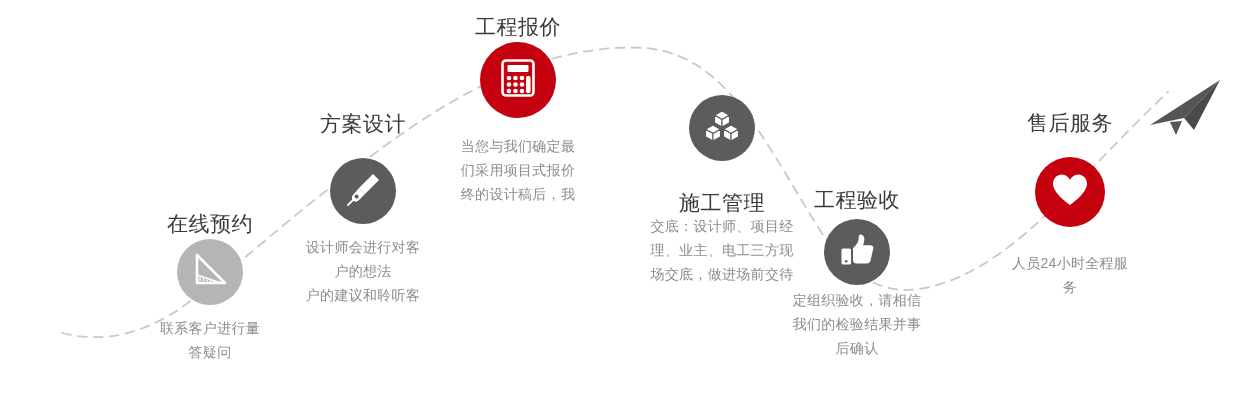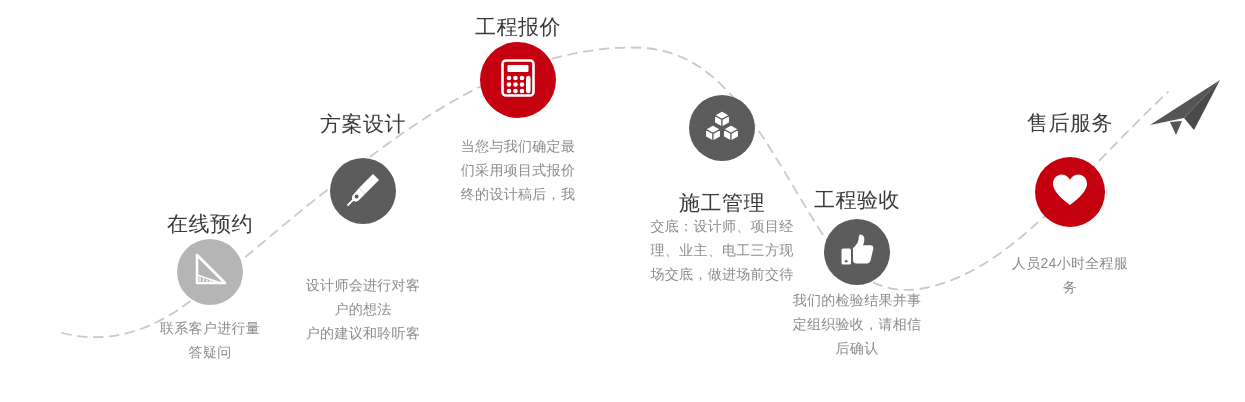--- a/index.html
+++ b/index.html
@@ -119,21 +119,21 @@
     <div class="step-icon" style="top:158px; width:66px; height:66px; background:#5c5c5c;">
       <span>
         <svg width="40" height="40" viewBox="0 0 40 40" xmlns="http://www.w3.org/2000/svg">
           <path d="M 30,5 L 36,11 L 22,25 L 16,19 Z" fill="#ffffff"></path>
           <path d="M 16,19 L 22,25 L 15.5,31.5 C 14,33 11.5,33 10,31.5 C 8.5,30 8.5,27.5 10,26 Z" fill="#ffffff"></path>
           <path d="M 11.5,29.5 L 5,36" stroke="#ffffff" stroke-width="1.8" stroke-linecap="round"></path>
           <circle cx="13.6" cy="27.4" r="2.0" fill="#5c5c5c"></circle>
         </svg>
       </span>
     </div>
-    <div class="step-desc" style="top:235px; width:180px;margin-top:38px;">
+    <div class="step-desc" style="top:235px; width:180px;">
       <div>设计师会进行对客</div>
       <div>户的想法</div>
       <div>户的建议和聆听客</div>
     </div>
   </div>
 
   <div class="step" style="left:518px; top:0; width:0; height:402px;">
     <div class="step-title" style="top:18px;">工程报价</div>
     <div class="step-icon" style="top:42px; width:76px; height:76px; background:#c5000f;">
       <span>
@@ -196,22 +196,22 @@
           <path d="M 16,18 C 16,18 20.5,14.5 21.5,10 C 22,7.2 21.3,4.5 23.8,4.5
                    C 26.5,4.5 27.6,7.2 27.3,10.2 C 27.1,12.6 26,15.2 26,15.2
                    L 33.5,15.2 C 35.6,15.2 36.8,16.8 36.3,18.8 L 33.5,30.5
                    C 33.1,32.3 31.8,33.4 30,33.4 L 19,33.4 C 17.3,33.4 16,32.2 16,30.6 Z" fill="#ffffff"></path>
           <rect x="4.5" y="18.5" width="9.5" height="16" rx="1.6" ry="1.6" fill="#ffffff"></rect>
           <circle cx="9.2" cy="31.3" r="1.3" fill="#5c5c5c"></circle>
         </svg>
       </span>
     </div>
     <div class="step-desc" style="top:288px; width:210px;">
+      <div>定组织验收，请相信</div>
       <div>我们的检验结果并事</div>
-      <div>定组织验收，请相信</div>
       <div>后确认</div>
     </div>
   </div>
 
   <div class="step" style="left:1070px; top:0; width:0; height:402px;">
     <div class="step-title" style="top:114px;text-align:center;">售后服务</div>
     <div class="step-icon" style="top:157px; width:70px; height:70px; background:#c5000f;">
       <span>
         <svg width="40" height="38" viewBox="0 0 40 38" xmlns="http://www.w3.org/2000/svg">
           <path d="M 20,34 C 20,34 3,22.5 3,12.8 C 3,7.2 7.2,3.5 11.8,3.5

